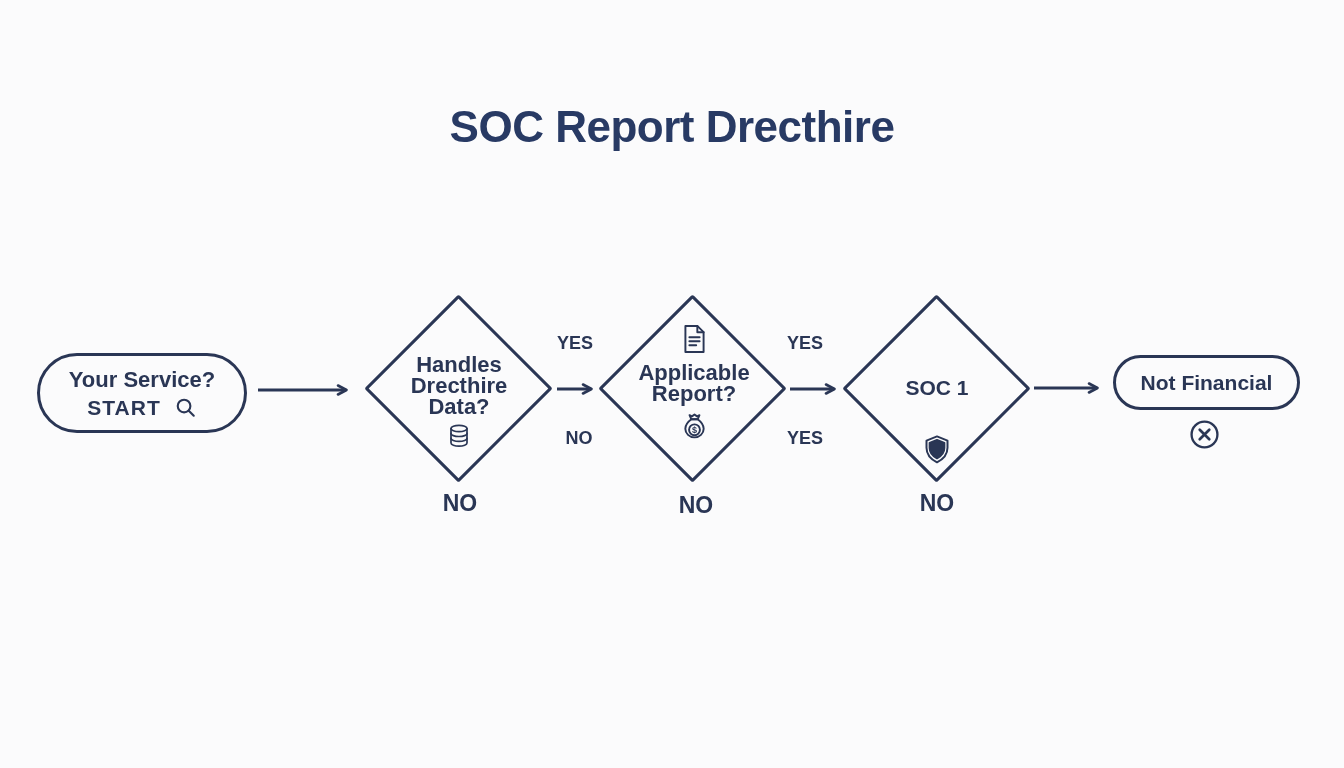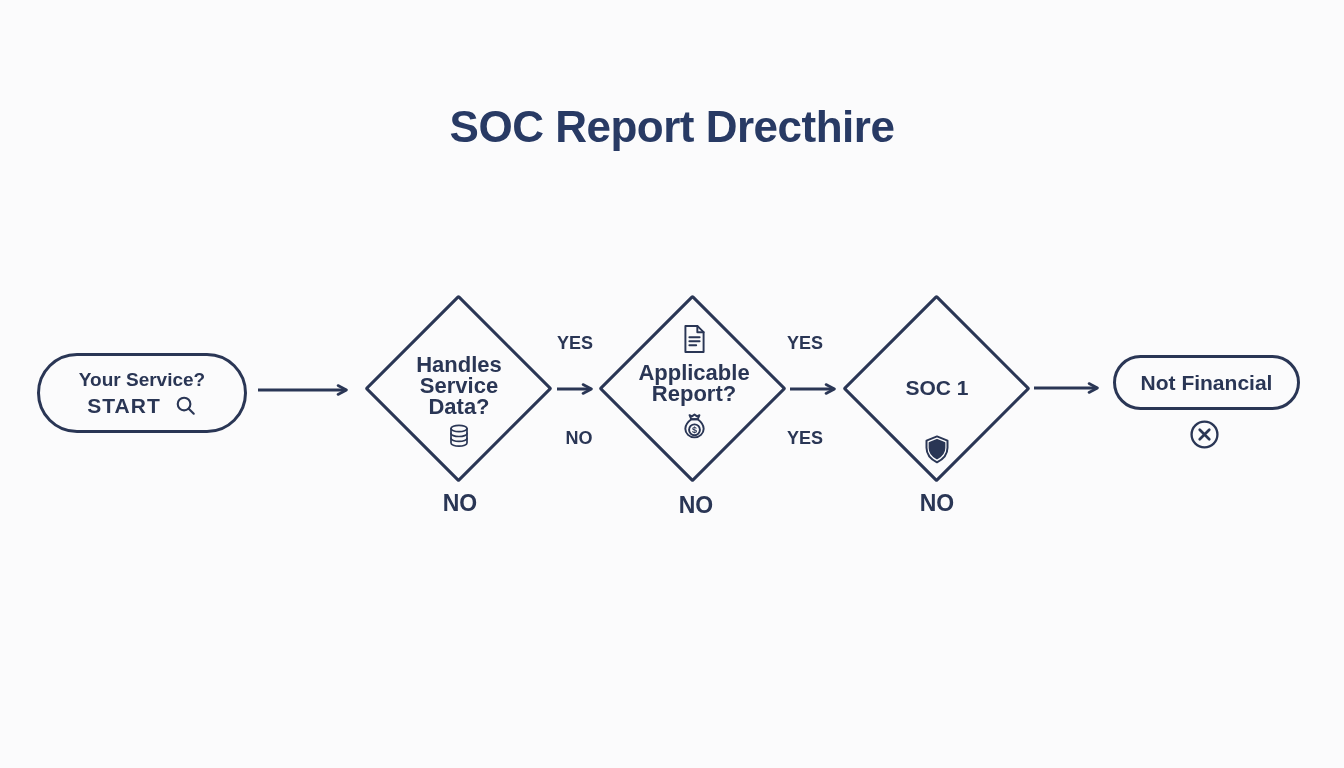--- a/index.html
+++ b/index.html
@@ -28,21 +28,21 @@
   .pill{
     position:absolute;
     border:3px solid var(--ink);
     border-radius:44px;
     background:var(--bg);
     display:flex;flex-direction:column;align-items:center;justify-content:center;
   }
   .pill.start{left:37px;top:353px;width:210px;height:80px;gap:3px;}
   .pill.end{left:1113px;top:355px;width:187px;height:55px;}
 
-  .start-question{font-size:19px;font-weight:700;}
+  .start-question{font-size:22px;font-weight:700;}
   .start-row{display:flex;align-items:flex-start;gap:13px;}
   .start-label{font-size:21px;font-weight:700;letter-spacing:1px;}
   .end-label{font-size:21px;font-weight:700;}
 
   .diamond{
     position:absolute;
     width:133px;height:133px;
     border:3px solid var(--ink);
     transform:rotate(45deg);
     background:var(--bg);
@@ -117,21 +117,21 @@
           <circle cx="10.5" cy="10.5" r="6.6"></circle>
           <line x1="15.4" y1="15.4" x2="20.6" y2="20.6"></line>
         </svg>
       </span>
     </div>
   </div>
 
   <div class="diamond d1"></div>
   <div class="d-content d1-content">
     <div class="d-line">Handles</div>
-    <div class="d-line">Service</div>
+    <div class="d-line">Drecthire</div>
     <div class="d-line">Data?</div>
     <span class="icon db-icon">
       <svg width="24" height="27" viewBox="0 0 24 26" fill="none" stroke="#2a3655" stroke-width="1.7" stroke-linecap="round">
         <ellipse cx="12" cy="5" rx="8" ry="3.1"></ellipse>
         <path d="M4 5 v14.6 c0 1.7 3.6 3.1 8 3.1 s8 -1.4 8 -3.1 V5"></path>
         <path d="M4 9.9 c0 1.7 3.6 3.1 8 3.1 s8 -1.4 8 -3.1"></path>
         <path d="M4 14.8 c0 1.7 3.6 3.1 8 3.1 s8 -1.4 8 -3.1"></path>
       </svg>
     </span>
   </div>

